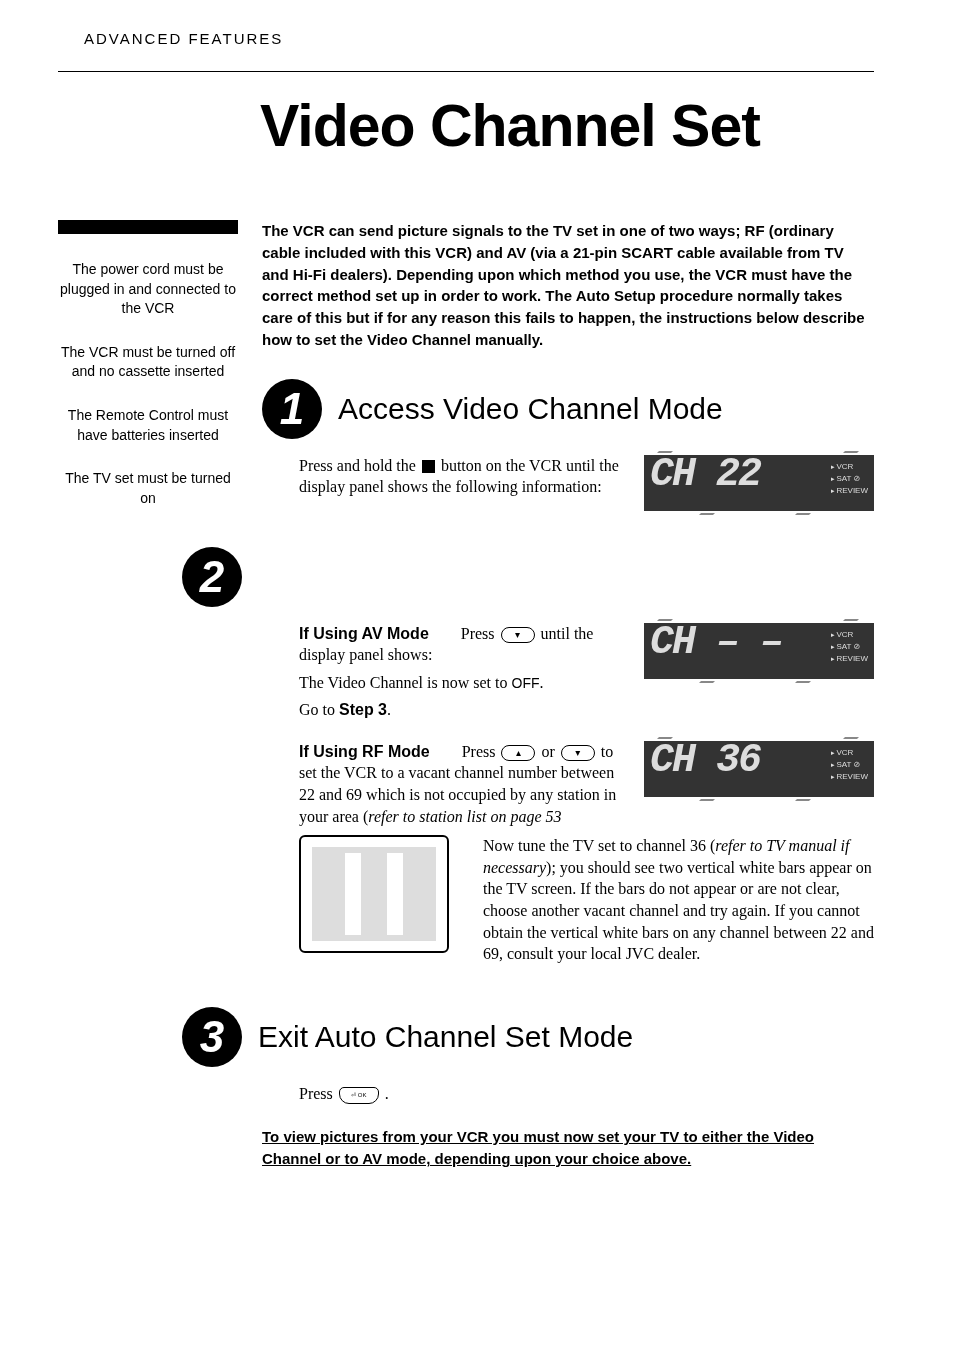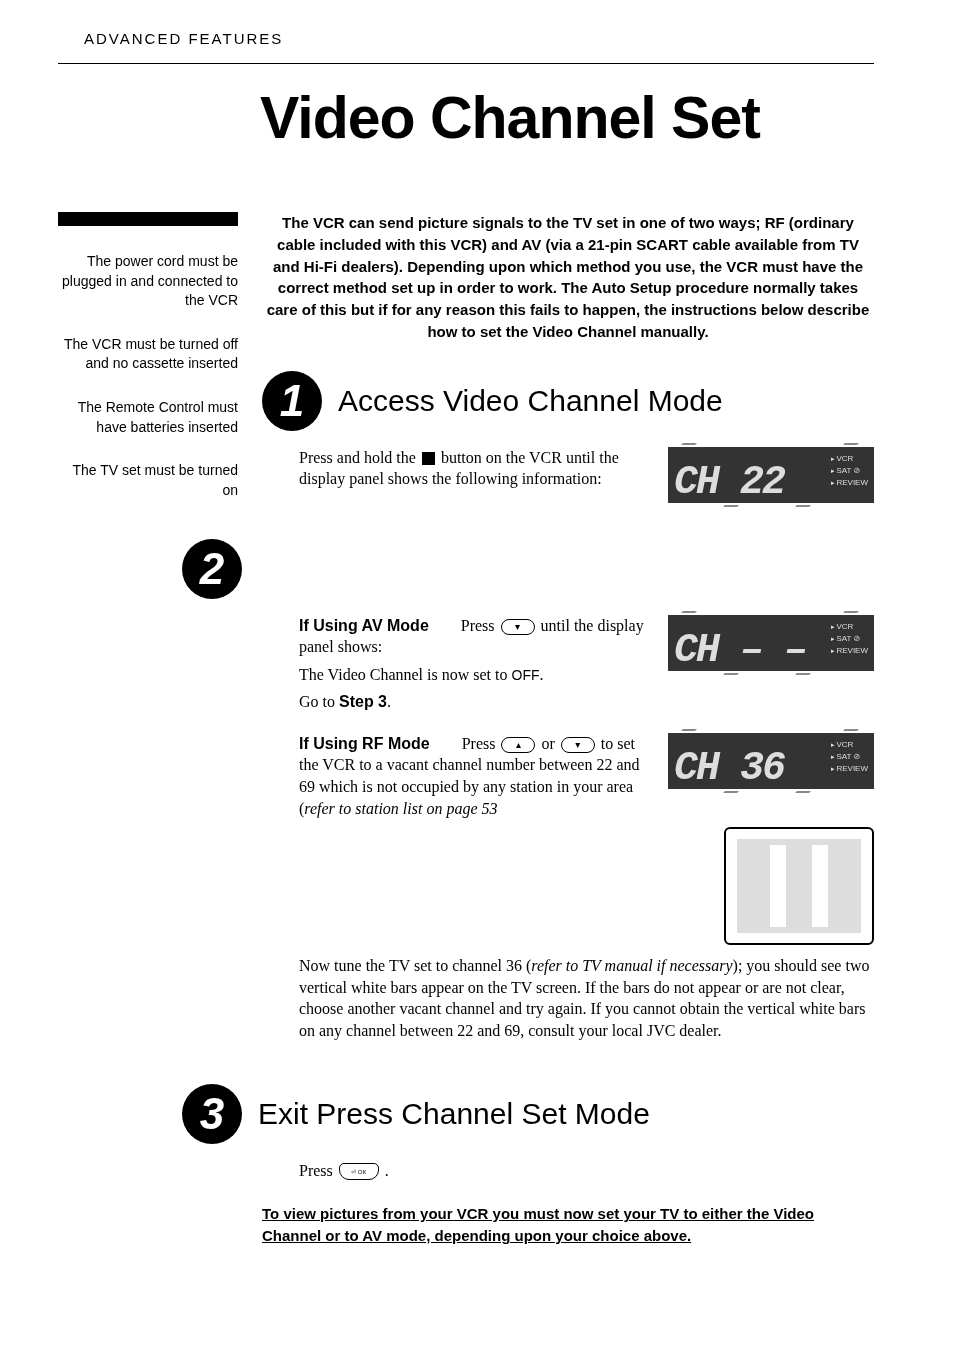--- a/index.html
+++ b/index.html
@@ -16,21 +16,21 @@
       padding: 30px 80px 40px 58px;
     }
     
     .header-section {
       margin-left: 26px;
       letter-spacing: 2px;
       font-family: Arial, Helvetica, sans-serif;
       font-size: 15px;
       font-weight: 400;
       color: #000;
-      margin-bottom: 16px;
+      margin-bottom: 24px;
     }
     
     .header-line {
       border: none;
       border-top: 1.5px solid #000;
       margin-bottom: 20px;
     }
     
     .main-title {
       font-family: Arial, Helvetica, sans-serif;
@@ -42,21 +42,21 @@
     }
     
     .content-row {
       display: flex;
       gap: 24px;
     }
     
     .sidebar {
       width: 180px;
       flex-shrink: 0;
-      text-align: right;
+      text-align: center;
       font-family: Arial, Helvetica, sans-serif;
       font-size: 14px;
       line-height: 1.4;
     }
     
     .sidebar-bar {
       height: 14px;
       background: #000;
       margin-bottom: 26px;
     }
@@ -68,21 +68,20 @@
     .main-col {
       flex: 1;
     }
     
     .intro-text {
       font-family: Arial, Helvetica, sans-serif;
       font-size: 15px;
       font-weight: 700;
       line-height: 1.45;
       margin-bottom: 28px;
-      text-align: center;
     }
     
     .step-header {
       display: flex;
       align-items: center;
       gap: 16px;
       margin-bottom: 16px;
     }
     
     .step-header.left-shift {
@@ -129,27 +128,27 @@
       display: flex;
       gap: 18px;
       align-items: flex-start;
     }
     
     .flex-text-lcd .txt {
       flex: 1;
     }
     
     .lcd-panel {
-      width: 206px;
+      width: 230px;
       height: 56px;
       background: #333;
       position: relative;
       flex-shrink: 0;
       display: flex;
-      align-items: flex-end;
+      align-items: flex-start;
       padding-left: 6px;
     }
     
     .lcd-text {
       font-family: 'Courier New', monospace;
       font-size: 40px;
       color: #ddd;
       font-style: italic;
       letter-spacing: -2px;
       font-weight: bold;
@@ -212,23 +211,22 @@
     .if-av {
       margin-bottom: 14px;
     }
     
     .if-rf {
       margin-bottom: 22px;
     }
     
     .tv-row {
       display: flex;
-      gap: 10px;
-      align-items: flex-end;
-      flex-direction: column;
+      gap: 34px;
+      align-items: flex-start;
     }
     
     .tv-icon {
       width: 150px;
       height: 118px;
       border: 2px solid #000;
       border-radius: 6px;
       position: relative;
       flex-shrink: 0;
       display: flex;
@@ -445,21 +443,21 @@
           <p>
             <span>Now tune the TV set to channel 36 (</span><span class="italic">refer to TV manual if necessary</span><span>); you should see two vertical white bars appear on the TV screen. If the bars do not appear or are not clear, choose another vacant channel and try again. If you cannot obtain the vertical white bars on any channel between 22 and 69, consult your local JVC dealer.</span>
           </p>
         </div>
       </div>
     </div>
 
     <div class="step-content" style="margin-bottom:0;">
       <div class="step-header left-shift">
         <div class="step-number">3</div>
-        <div class="step-title">Exit Press Channel Set Mode</div>
+        <div class="step-title">Exit Auto Channel Set Mode</div>
       </div>
       <p class="body-text">
         <span>Press </span><span class="btn-icon large"></span><span> .</span>
       </p>
       <p class="final-note">To view pictures from your VCR you must now set your TV to either the Video Channel or to AV mode, depending upon your choice above.</p>
     </div>
 
   </div>
 </div>
 

